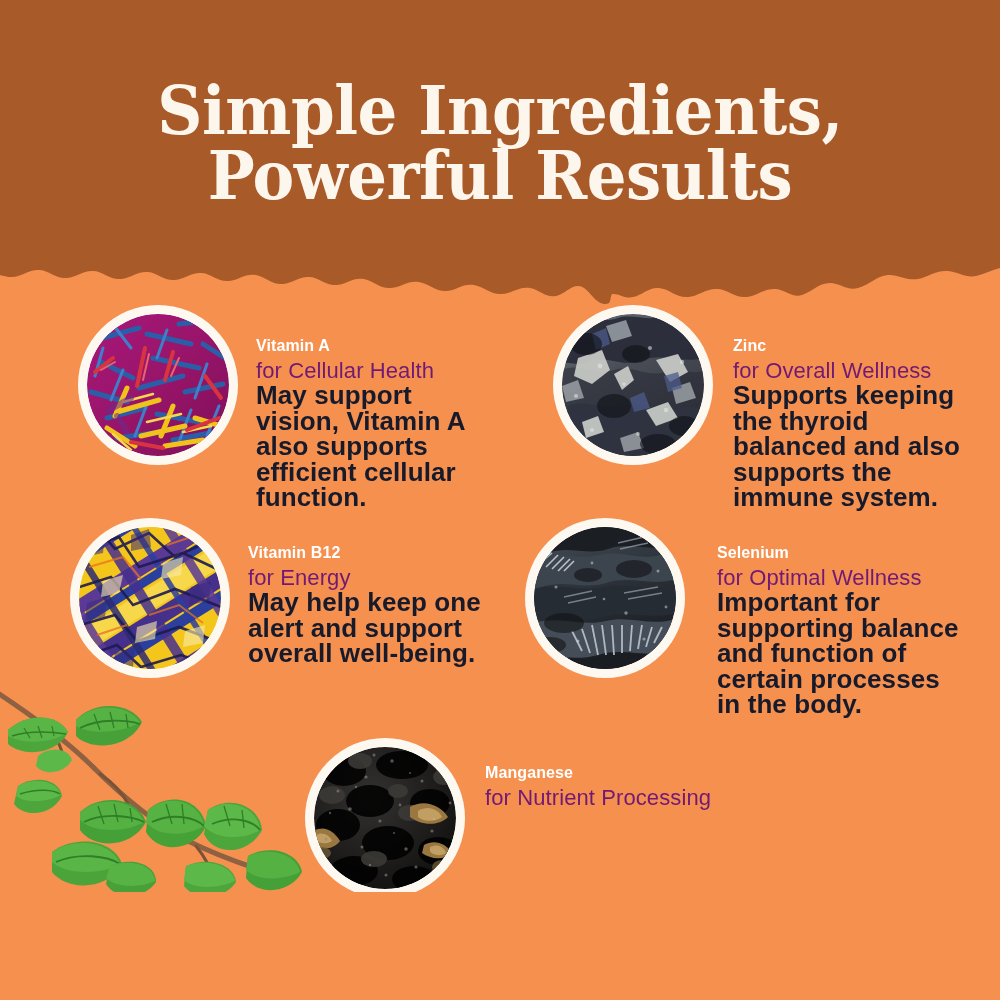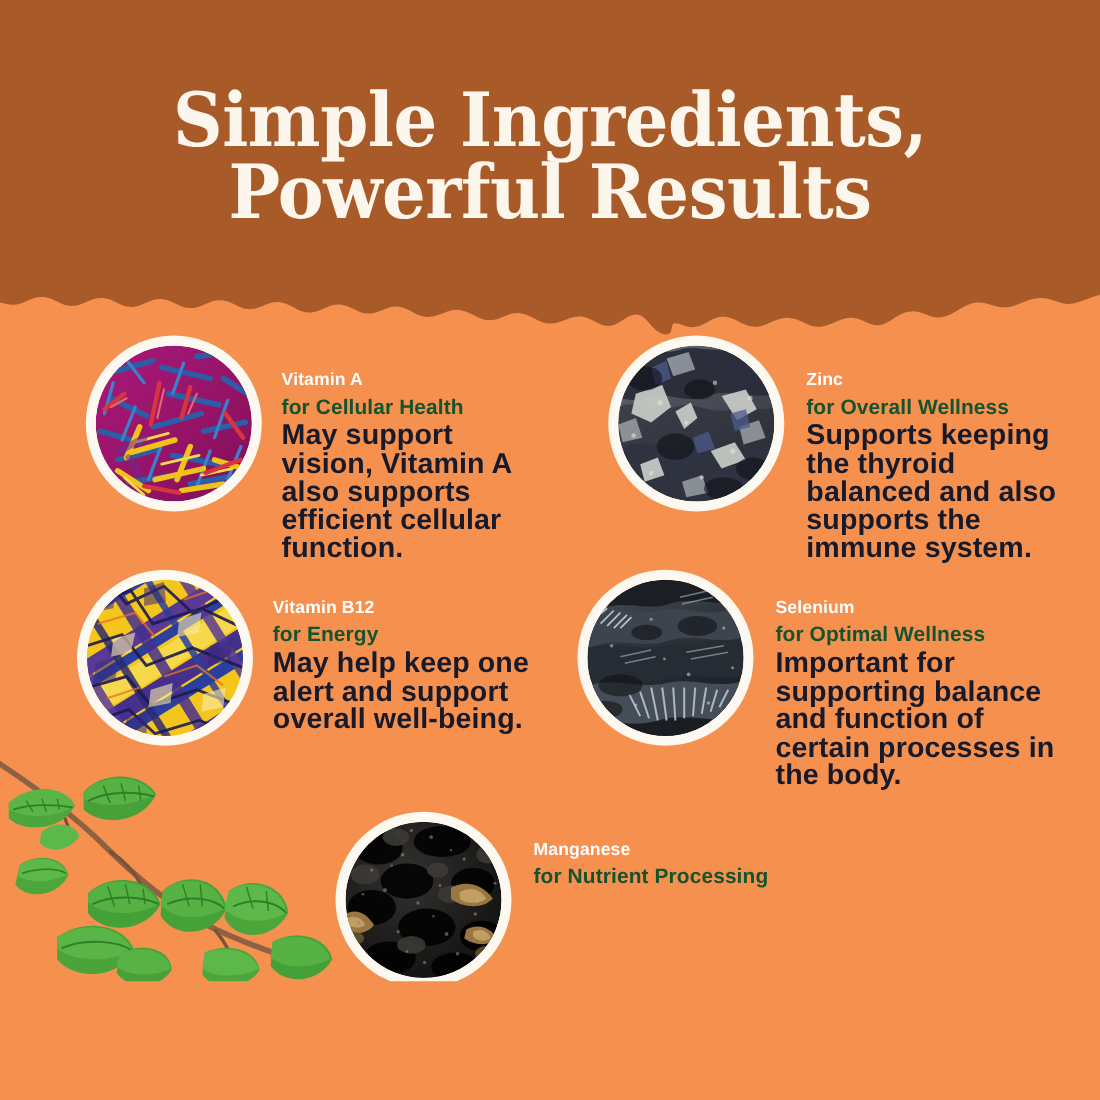--- a/index.html
+++ b/index.html
@@ -72,23 +72,23 @@
   .card-text { padding-top:28px; }
   .card-text.tall { padding-top:22px; }
   .card-name {
     color:#ffffff;
     font-weight:700;
     font-size:16px;
     line-height:25px;
     letter-spacing:0.1px;
   }
   .card-sub {
-    color:#14532d;
-    font-weight:700;
-    font-size:19px;
+    color:#701a75;
+    font-weight:400;
+    font-size:22px;
     line-height:25px;
     letter-spacing:0.1px;
   }
   .card-desc {
     color:#0f172a;
     font-weight:700;
     font-size:26px;
     line-height:25.5px;
     letter-spacing:0.1px;
     opacity:0.97;
@@ -97,21 +97,21 @@
   
   #card-vitamin-a   { left:78px;  top:305px; width:420px; }
   #card-zinc        { left:553px; top:305px; width:430px; }
   #card-vitamin-b12 { left:70px;  top:518px; width:420px; }
   #card-selenium    { left:525px; top:518px; width:440px; }
   #card-manganese   { left:305px; top:738px; width:470px; }
 
   #card-vitamin-a .card-text   { margin-left:18px; width:244px; }
   #card-zinc .card-text        { margin-left:20px; width:250px; }
   #card-vitamin-b12 .card-text { margin-left:18px; width:244px; }
-  #card-selenium .card-text    { margin-left:20px; width:260px; }
+  #card-selenium .card-text    { margin-left:32px; width:260px; }
   #card-manganese .card-text   { margin-left:20px; width:290px; }
 
   
   .plant {
     position:absolute;
     left:-10px; bottom:-8px;
     width:330px; height:230px;
     z-index:3;
     pointer-events:none;
   }

